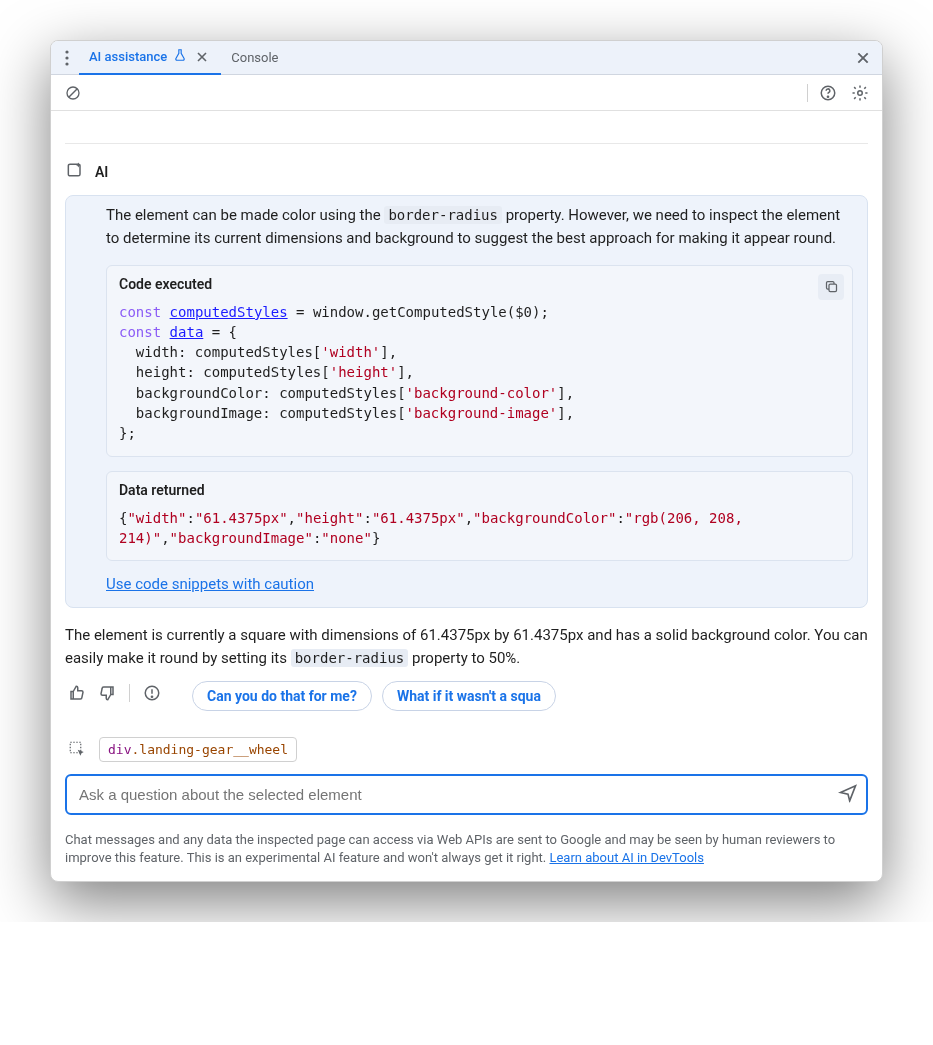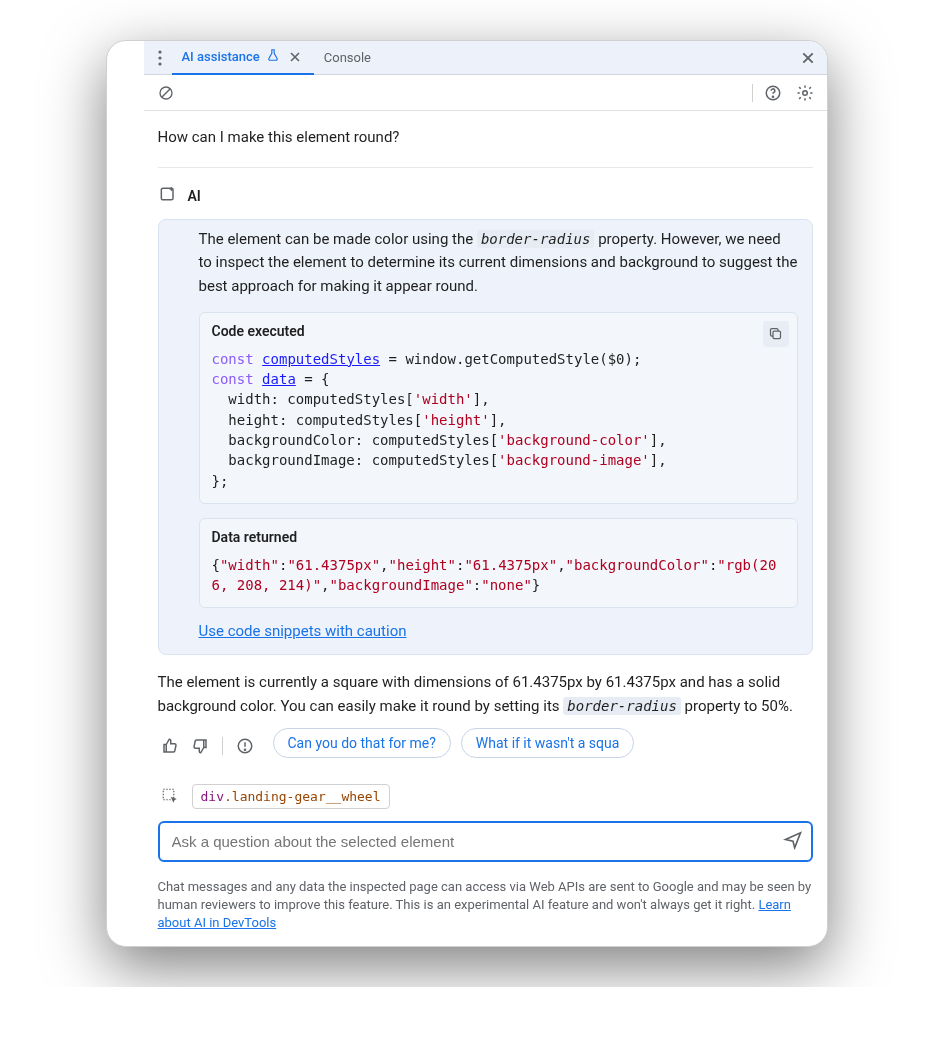--- a/index.html
+++ b/index.html
@@ -5,30 +5,29 @@
   * { box-sizing: border-box; }
   body {
     margin: 0;
     padding: 40px;
     font-family: -apple-system, BlinkMacSystemFont, "Segoe UI", Roboto, Helvetica, Arial, sans-serif;
     background: #fff;
     font-size: 14px;
     color: #1f1f1f;
   }
   .window {
-    width: 722px;
+    width: 833px;
     margin: 0 auto;
     border: 1px solid #d0d0d0;
-    border-radius: 20px;
+    border-radius: 8px;
     overflow: hidden;
     box-shadow: 0 20px 60px rgba(0,0,0,0.5);
     background: #fff;
     display: flex;
     flex-direction: column;
-    padding-left: 37px;
   }
   .tabbar {
     display: flex;
     align-items: center;
     height: 34px;
     background: #edf2fa;
     border-bottom: 1px solid #d0d6e0;
     padding: 0 4px;
   }
   .kebab {
@@ -124,21 +123,20 @@
     font-size:15px;
     line-height:1.55;
     color:#1f1f1f;
   }
   code.inline {
     font-family: ui-monospace, SFMono-Regular, Menlo, Consolas, monospace;
     background:#e7ecf4;
     padding:1px 4px;
     border-radius:3px;
     font-size:14px;
-    font-style:italic;
   }
 
   .code-box {
     margin: 0 14px 14px 40px;
     background:#f3f6fb;
     border:1px solid #dbe3ef;
     border-radius:6px;
     padding:10px 12px 12px 12px;
     position:relative;
   }
@@ -175,23 +173,24 @@
     font-size:15px;
   }
 
   .summary {
     padding: 4px 14px 10px 14px;
     font-size:15px;
     line-height:1.55;
   }
 
   .feedback-row {
-    display:flex; align-items:flex-end; gap:4px;
+    display:flex; align-items:flex-start; gap:16px;
     padding: 0 14px 18px 14px;
     overflow:hidden;
+    font-weight:bold;
   }
   .fb-icons { display:flex; align-items:center; gap:6px; color:#5f6368; }
   .fb-div { width:1px; height:18px; background:#d0d0d0; margin:0 4px; }
   .chips { display:flex; gap:10px; overflow:hidden; margin-left:12px; }
   .chip {
     border:1px solid #c8d3e6;
     border-radius:16px;
     padding:6px 14px;
     color:#1a73e8;
     font-size:14px;
@@ -297,21 +296,20 @@
       <svg width="18" height="18" viewBox="0 0 24 24" fill="none" stroke="currentColor" stroke-width="2">
           <circle cx="12" cy="12" r="3"></circle>
           <path d="M12 2v3M12 19v3M4.2 4.2l2.1 2.1M17.7 17.7l2.1 2.1M2 12h3M19 12h3M4.2 19.8l2.1-2.1M17.7 6.3l2.1-2.1"></path>
         </svg>
     </div>
   </div>
 
   <div class="content">
 
     <div class="msg-block">
-      <div class="user-text">How can I make this element round?</div>
     </div>
 
     <div class="ai-divider"></div>
 
     <div class="ai-header" style="padding-top:16px;">
       <span class="ai-icon">
         <svg width="20" height="20" viewBox="0 0 24 24" fill="none" stroke="currentColor" stroke-width="1.8">
             <rect x="4" y="5" width="14" height="14" rx="2"></rect>
             <path d="M16 3l1 2 2 1-2 1-1 2-1-2-2-1 2-1z" fill="currentColor" stroke="none"></path>
           </svg>

